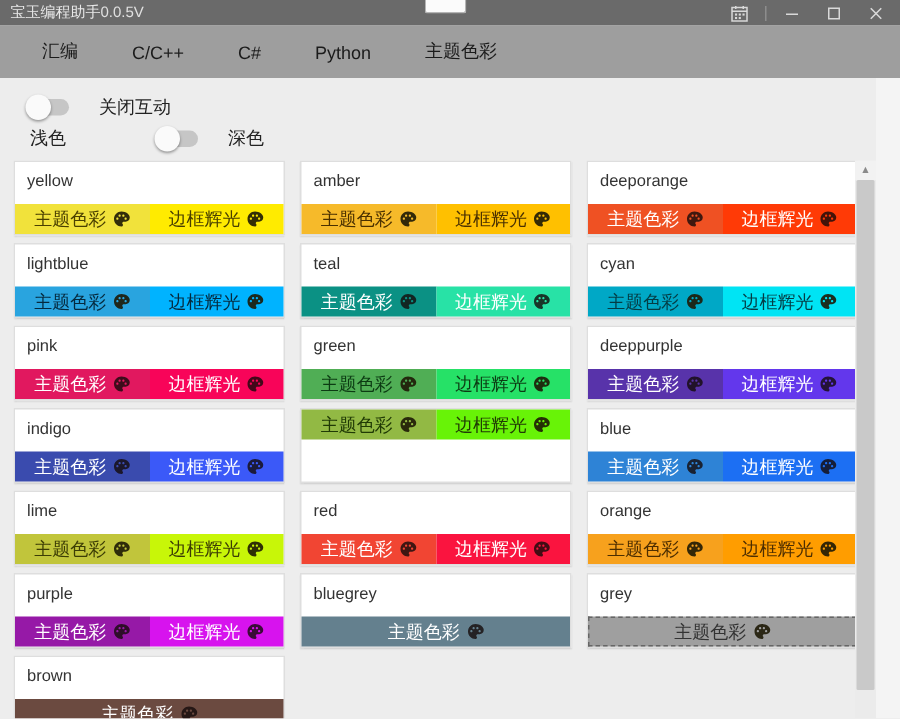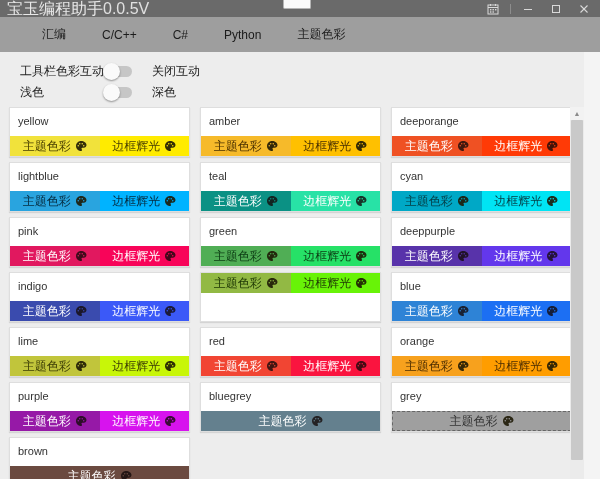--- a/index.html
+++ b/index.html
@@ -1,30 +1,30 @@
 <!DOCTYPE html>
 <html><head>
 <meta charset="utf-8">
 <style>
   *{box-sizing:border-box;margin:0;padding:0}
   html,body{width:600px;height:479px;overflow:hidden}
   body{font-family:"Liberation Sans","DejaVu Sans",sans-serif;background:#ededed}
   .window{position:relative;width:600px;height:479px;background:#ededed;overflow:hidden}
 
   
-  .titlebar{position:absolute;top:0;left:0;right:0;height:17px;background:#6a6a6a;display:flex;align-items:center;padding-left:7px;color:#e8e8e8;font-size:16px;line-height:17px}
+  .titlebar{position:absolute;top:0;left:0;right:0;height:17px;background:#6a6a6a;display:flex;align-items:center;padding-left:7px;color:#e8e8e8;font-size:10px;line-height:17px}
   .titlebar .version{color:#e0e0e0}
   .toptab{position:absolute;left:283px;top:0;width:28px;height:9px;background:#fbfbfb;border:1px solid #b5b5b5;border-top:none;border-radius:0 0 2px 2px}
   .controls{position:absolute;right:2px;top:0;height:17px;display:flex;align-items:center}
   .ctl{width:28px;height:17px;display:flex;align-items:center;justify-content:center;color:#d9d9d9}
   .ctl svg{display:block}
   .sep{width:1px;height:10px;background:#8d8d8d;margin:0 3px}
 
   
-  .menubar{position:absolute;top:17px;left:0;right:0;height:35px;background:#9e9e9e;display:flex;align-items:center;padding-left:42px}
+  .menubar{position:absolute;top:17px;left:0;right:0;height:35px;background:#9e9e9e;display:flex;align-items:center;padding-left:28px}
   .menu-item{color:#1b1b1b;font-size:12px;margin-right:36px;white-space:nowrap;cursor:default}
 
   
   .toggles{position:absolute;top:61px;left:20px}
   .toggle-row{display:flex;align-items:center;height:21px;font-size:12px;color:#222}
   .toggle-row .lbl-left{width:86px}
   .switch{position:relative;width:26px;height:11px;background:#c6c6c6;border-radius:6px;margin-right:20px;cursor:pointer}
   .switch .knob{position:absolute;left:-3px;top:-3px;width:17px;height:17px;background:#fafafa;border-radius:50%;box-shadow:0 1px 2px rgba(0,0,0,.4)}
 
   
@@ -88,21 +88,20 @@
   <div class="menubar" id="menubar">
       <span class="menu-item">汇编</span>
       <span class="menu-item">C/C++</span>
       <span class="menu-item">C#</span>
       <span class="menu-item">Python</span>
       <span class="menu-item">主题色彩</span>
     </div>
 
   <div class="toggles" id="toggles">
       <div class="toggle-row">
-        <span class="lbl-left">工具栏色彩互动</span>
         <span class="switch">
           <span class="knob"></span>
         </span>
         <span>关闭互动</span>
       </div>
       <div class="toggle-row">
         <span class="lbl-left">浅色</span>
         <span class="switch">
           <span class="knob"></span>
         </span>

